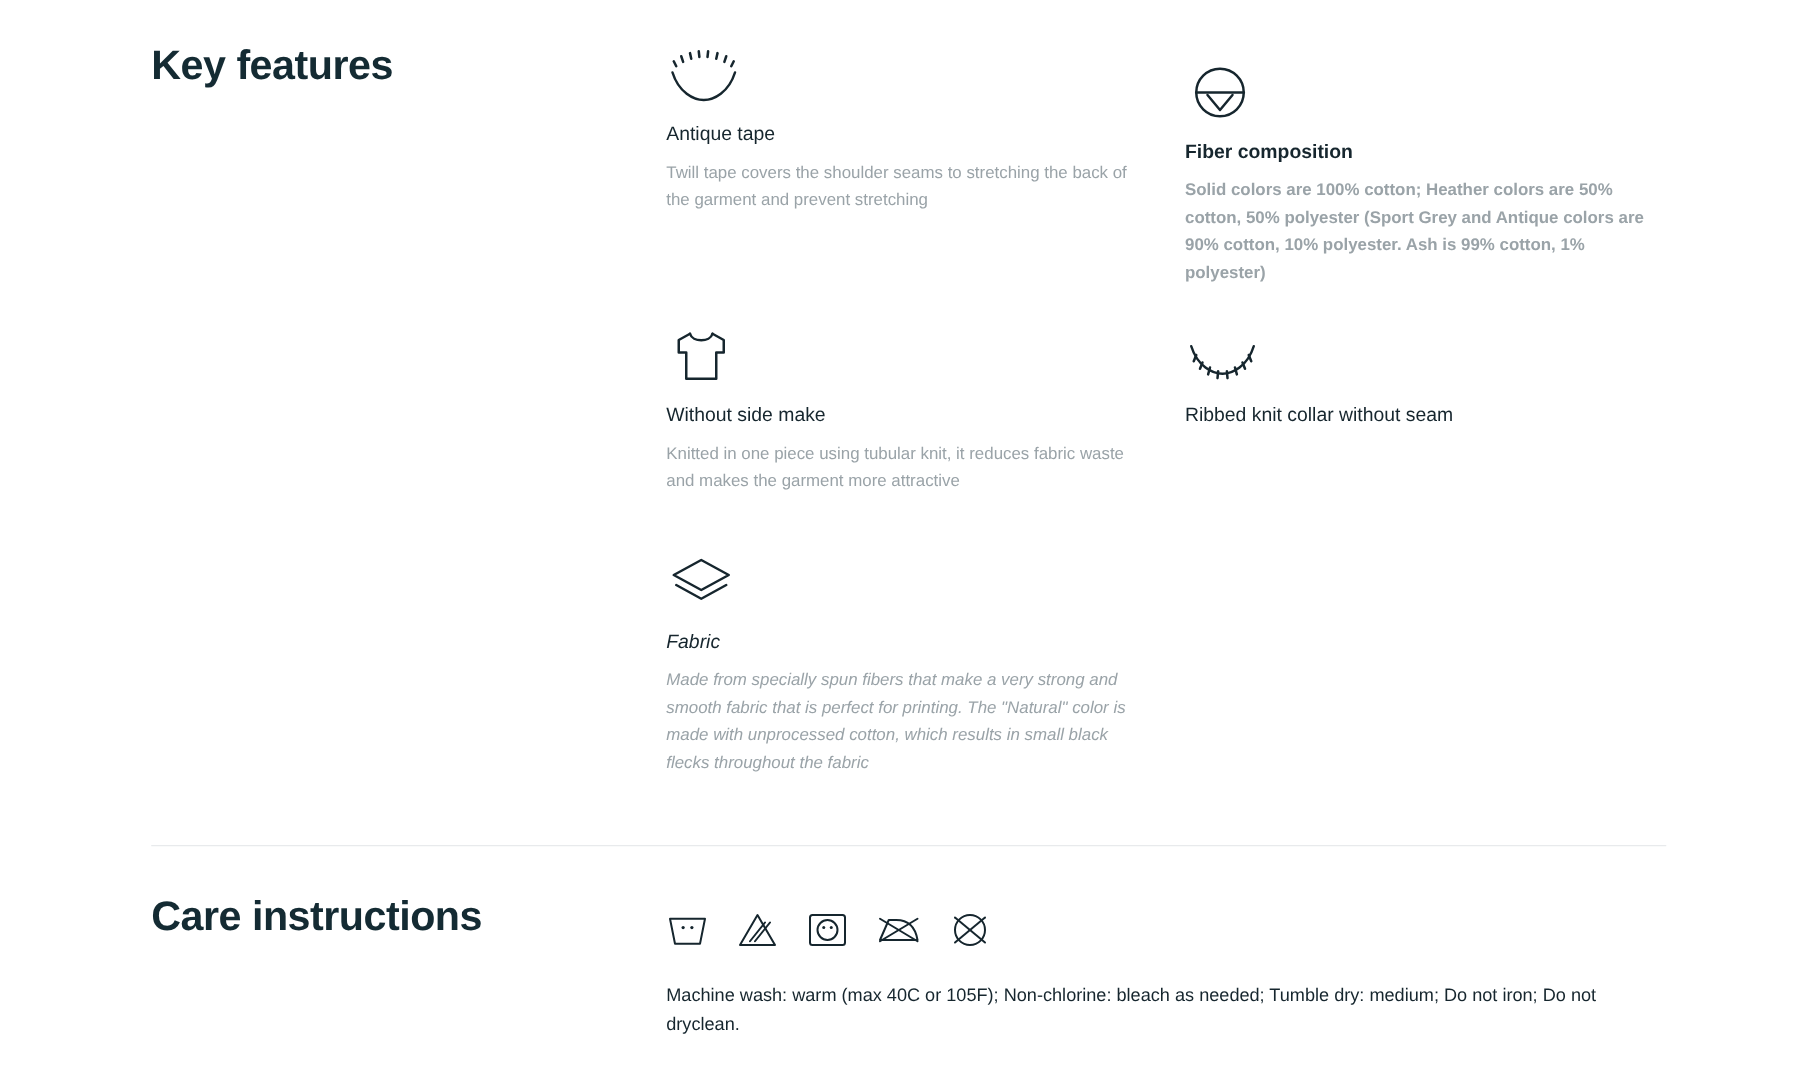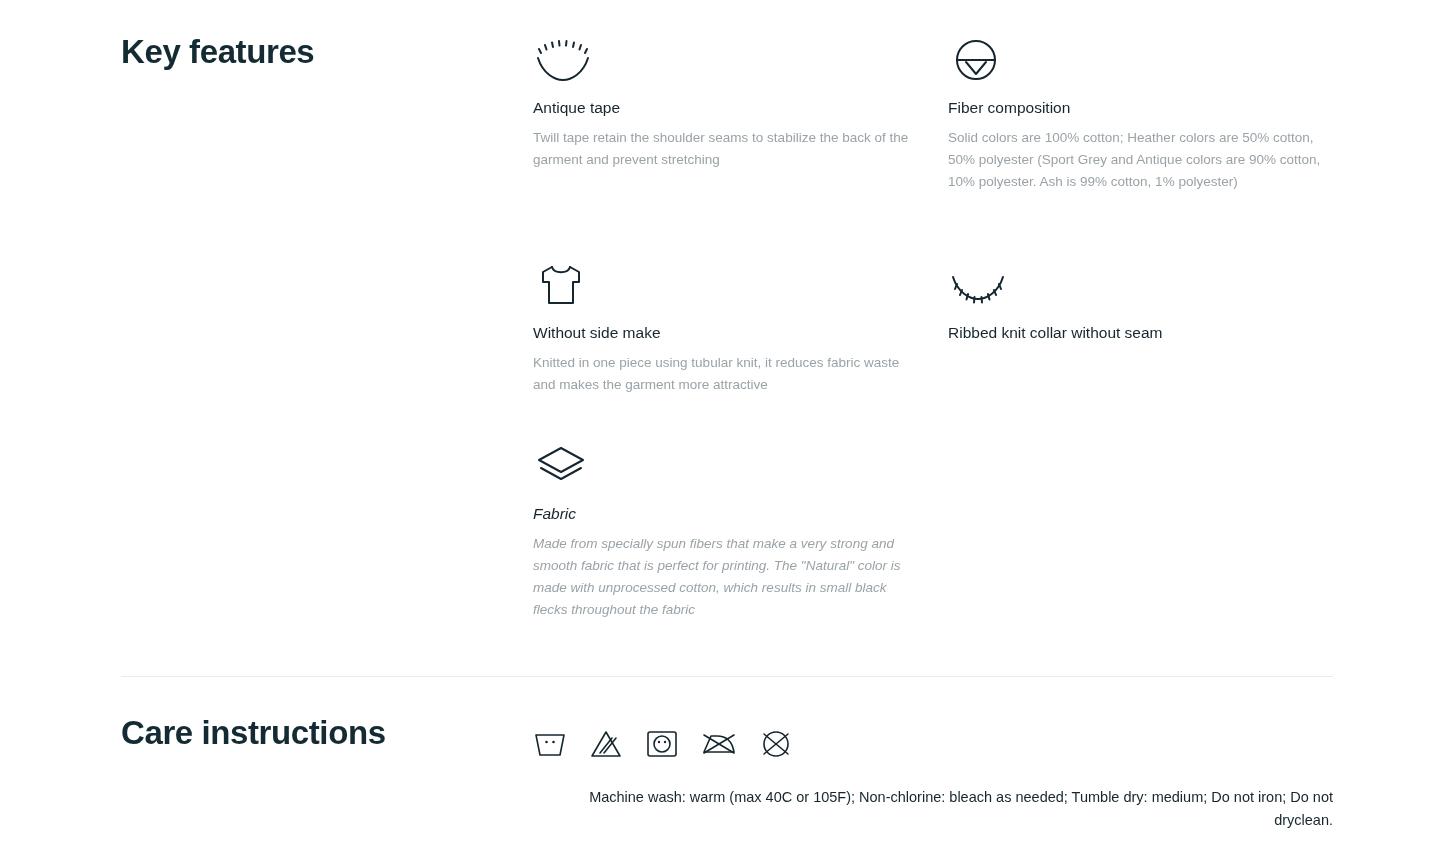--- a/index.html
+++ b/index.html
@@ -66,21 +66,21 @@
   .feature-desc {
     font-size: 13.5px;
     color: #9aa3a8;
     line-height: 1.62;
     margin: 9px 0 0 0;
     max-width: 385px;
   }
 
   
   .f-shoulder   { position: absolute; left: 0;   top: 0;   width: 395px; }
-  .f-fiber      { position: absolute; left: 415px; top: 0; width: 395px; }
+  .f-fiber      { position: absolute; left: 415px; top: 14px; width: 395px; font-weight: bold; }
   .f-sideseams  { position: absolute; left: 0;   top: 225px; width: 395px; }
   .f-collar     { position: absolute; left: 415px; top: 225px; width: 395px; }
   .f-fabric     { position: absolute; left: 0;   top: 406px; width: 395px; font-style: italic; }
 
   
   .divider {
     position: absolute;
     left: 121px;
     top: 676px;
     width: 1212px;
@@ -117,21 +117,20 @@
     align-items: flex-end;
     height: 42px;
   }
   .care-icons svg { display: block; }
   .care-text {
     font-size: 14.5px;
     color: #16262e;
     line-height: 1.62;
     margin: 26px 0 0 0;
     max-width: 800px;
-    text-align: right;
   }
 </style>
 </head>
 <body>
 
 <div class="page">
 
   <section class="features-section">
     <h2 class="section-title">Key features</h2>
 
@@ -145,21 +144,21 @@
               <path d="M12 7 L13.5 11.5"></path>
               <path d="M19 4.5 L20 9"></path>
             <path d="M26 3 L26.5 7.6"></path>
               <path d="M33.5 3 L33 7.6"></path>
               <path d="M41 4.5 L40 9"></path>
             <path d="M48 7 L46.5 11.5"></path>
               <path d="M54 11 L52 15"></path>
           </svg>
         </div>
         <div class="feature-title">Antique tape</div>
-        <div class="feature-desc">Twill tape retain the shoulder seams to stabilize the back of the garment and prevent stretching</div>
+        <div class="feature-desc">Twill tape covers the shoulder seams to stretching the back of the garment and prevent stretching</div>
       </div>
 
       <div class="feature f-fiber">
         <div class="feature-icon">
           <svg width="56" height="44" viewBox="0 0 56 44" fill="none" stroke="#16262e" stroke-width="2" stroke-linecap="round" stroke-linejoin="round">
             <circle cx="28" cy="22" r="19"></circle>
             <path d="M9 22 L47 22"></path>
             <path d="M18 24 L28 36 L38 24"></path>
           </svg>
         </div>

